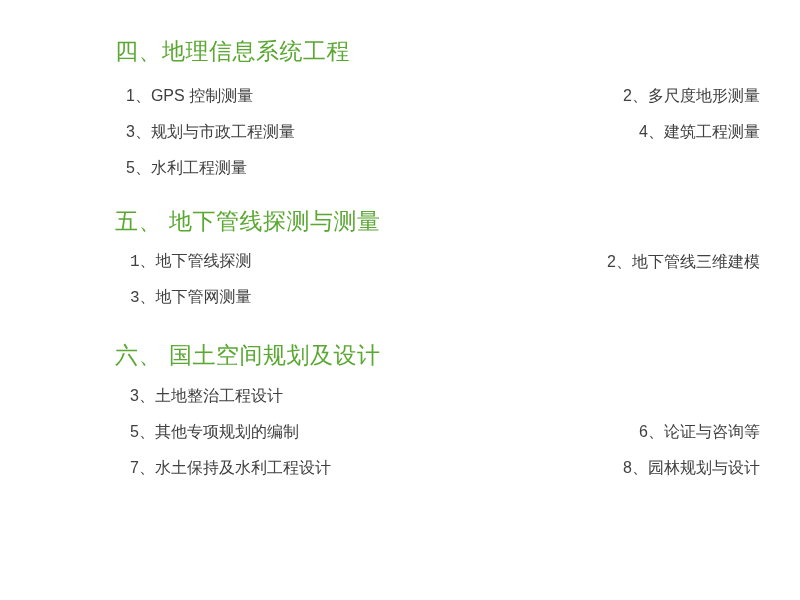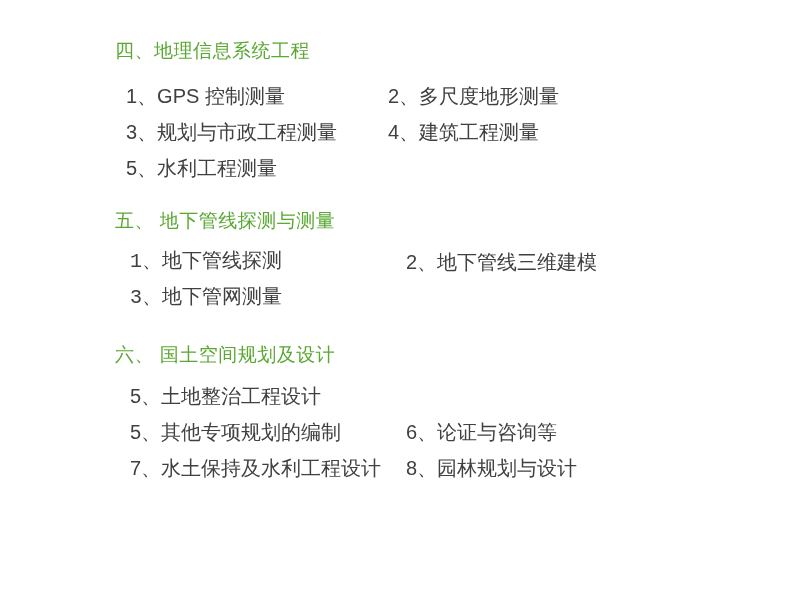--- a/index.html
+++ b/index.html
@@ -18,45 +18,46 @@
     width: 800px;
     height: 600px;
     box-sizing: border-box;
     padding: 34px 40px 0 40px;
   }
   .section {
     margin-bottom: 6px;
   }
   .section-title {
     color: #5aa832;
-    font-size: 19px;
+    font-size: 23px;
     line-height: 34px;
     letter-spacing: 0.5px;
     margin: 0 0 4px 75px;
     white-space: nowrap;
   }
   .section.s1 .section-title { margin-bottom: 10px; }
   .items {
     margin: 0 0 0 90px;
   }
   .row {
     display: flex;
     line-height: 36px;
     white-space: nowrap;
   }
   .cell {
-    font-size: 20px;
+    font-size: 16px;
     color: #404040;
   }
   .cell.left {
     width: 270px;
     flex: 0 0 270px;
   }
   .cell.right {
     flex: 1 1 auto;
+    text-align: right;
   }
   
   .section.s1 .items { margin-left: 86px; }
   .section.s1 .cell.left { width: 262px; flex: 0 0 262px; }
   .section.s2 .section-title { margin-top: 18px; }
   .section.s2 .items { margin-left: 90px; margin-top: 6px; }
   .section.s2 .cell.left { width: 276px; flex: 0 0 276px; font-family: Liberation Mono, monospace; }
   .section.s3 .section-title { margin-top: 22px; }
   .section.s3 .items { margin-left: 90px; margin-top: 6px; }
   .section.s3 .cell.left { width: 276px; flex: 0 0 276px; }
@@ -93,21 +94,21 @@
       <div class="row">
         <div class="cell left">3、地下管网测量</div>
       </div>
     </div>
   </div>
 
   <div class="section s3">
     <div class="section-title">六、 国土空间规划及设计</div>
     <div class="items">
       <div class="row">
-        <div class="cell left">5、土地整治工程设计</div>
+        <div class="cell left">3、土地整治工程设计</div>
       </div>
       <div class="row">
         <div class="cell left">5、其他专项规划的编制</div>
         <div class="cell right">6、论证与咨询等</div>
       </div>
       <div class="row">
         <div class="cell left">7、水土保持及水利工程设计</div>
         <div class="cell right">8、园林规划与设计</div>
       </div>
     </div>

